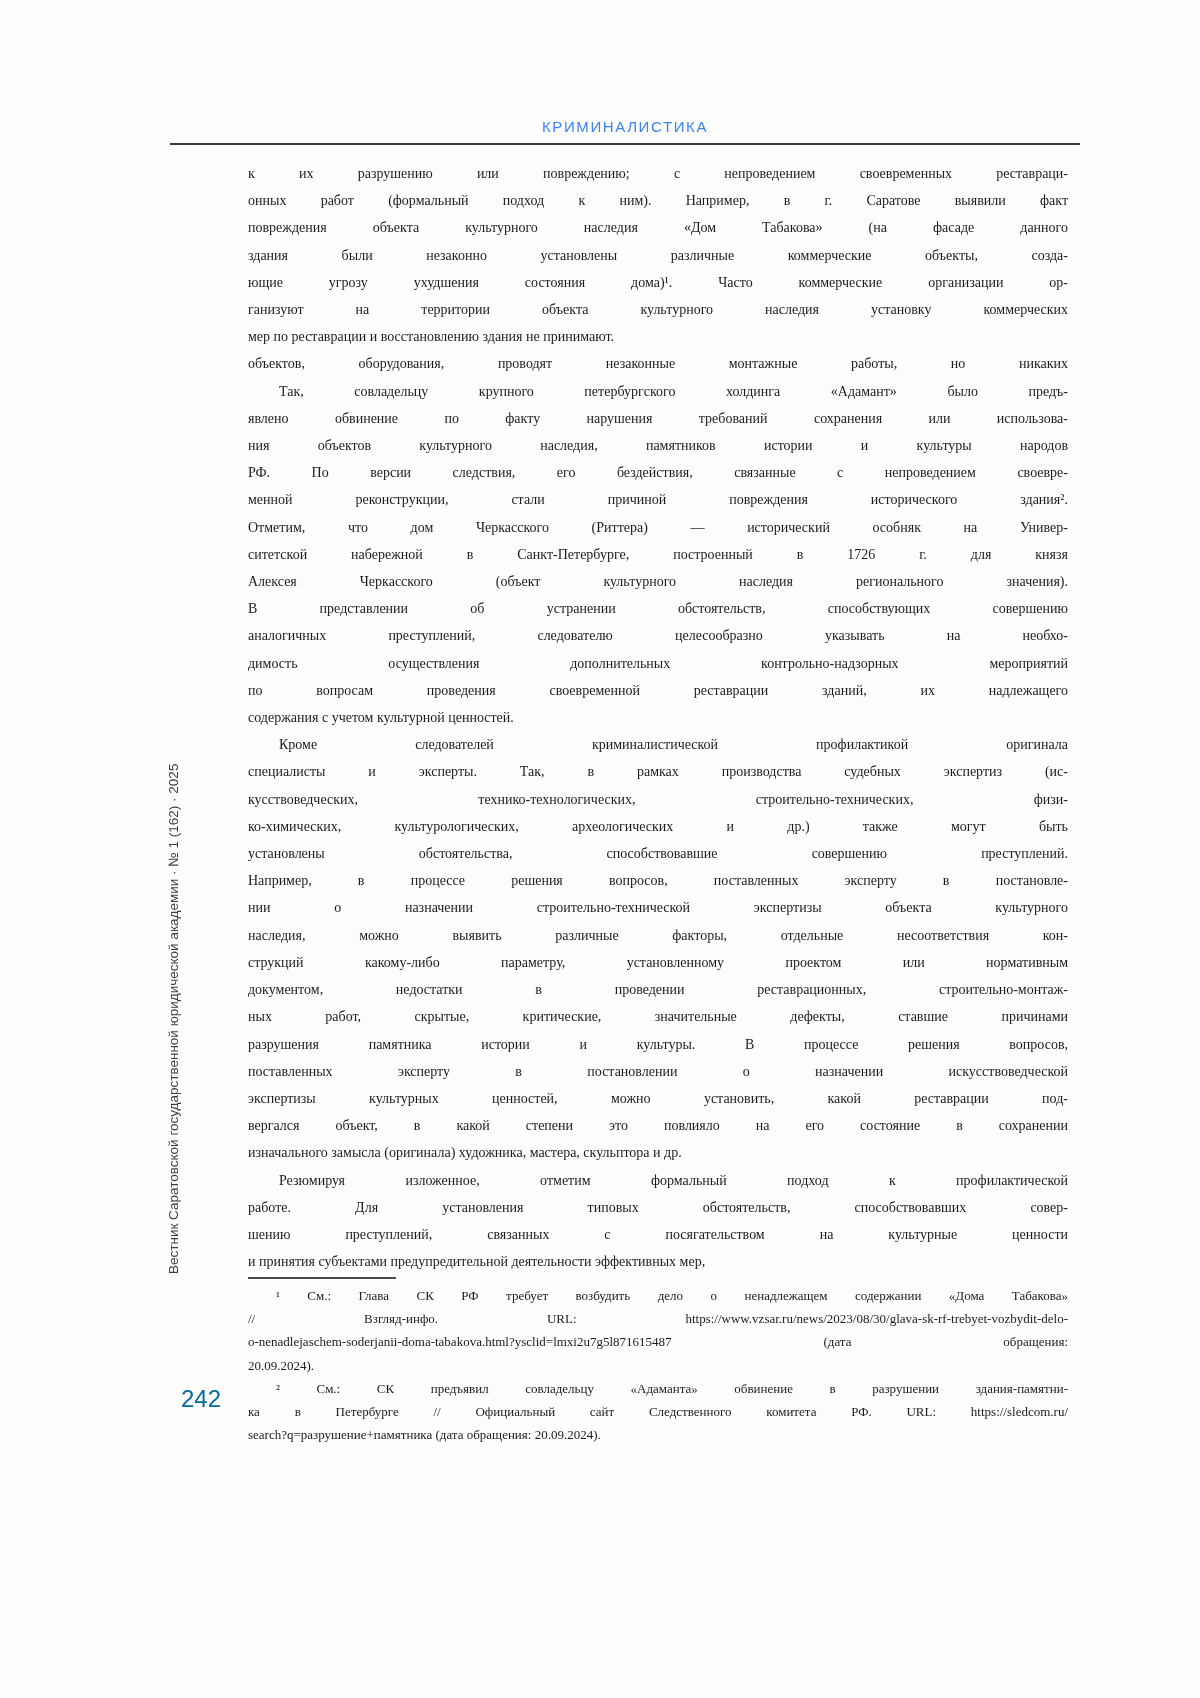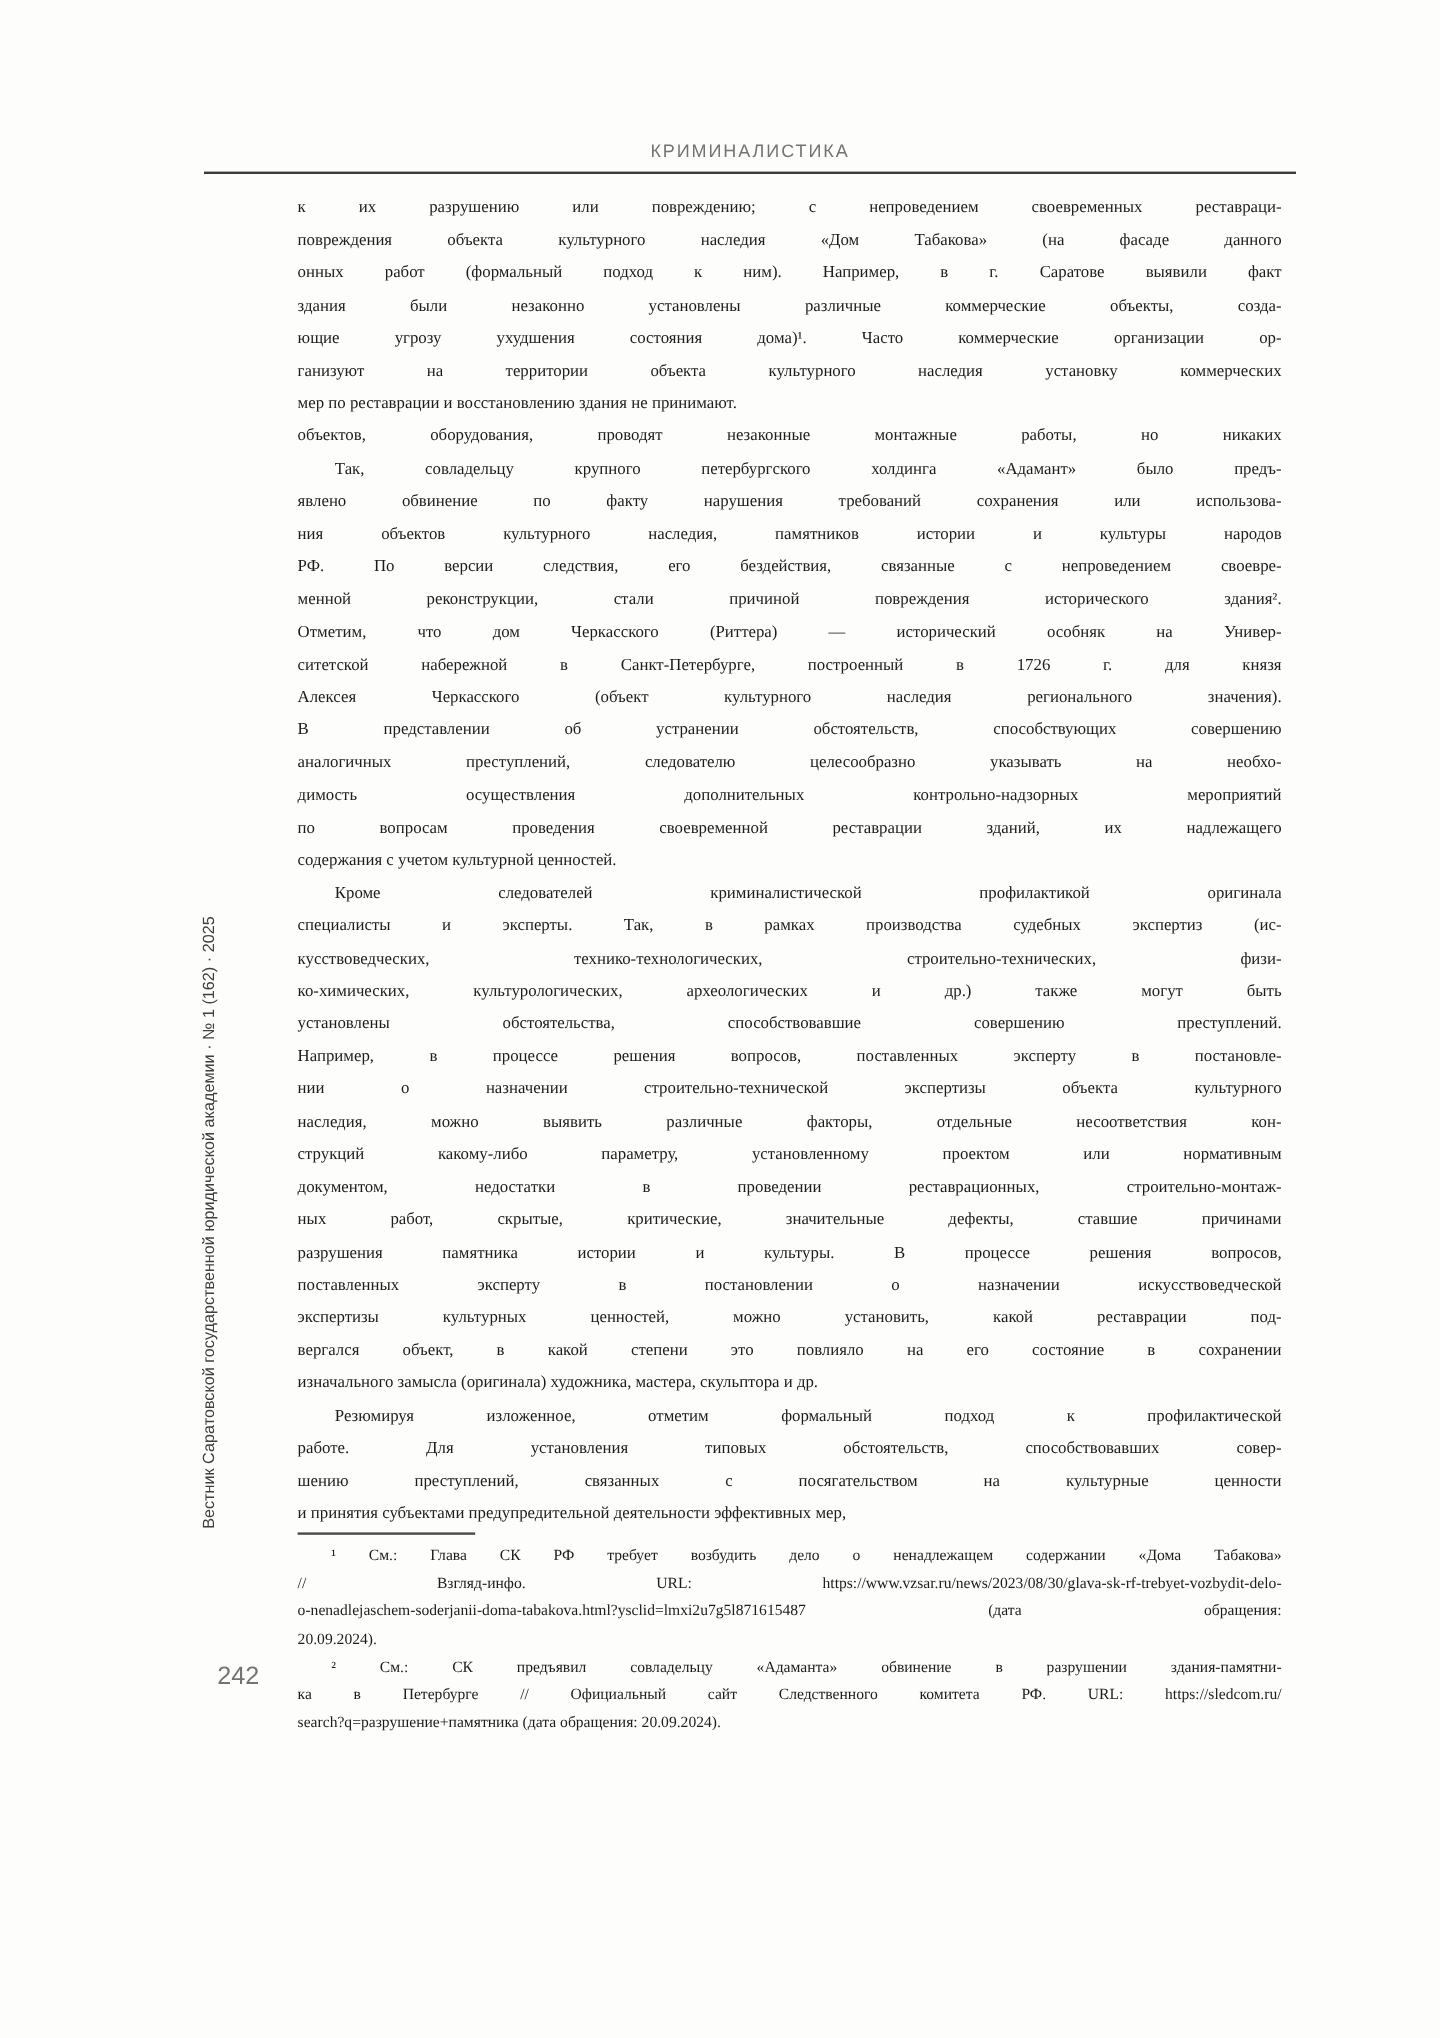--- a/index.html
+++ b/index.html
@@ -15,21 +15,21 @@
   }
   .running-head {
     position: absolute;
     left: 170px;
     top: 118px;
     width: 910px;
     text-align: center;
     font-family: "Liberation Sans", "DejaVu Sans", sans-serif;
     font-size: 15px;
     letter-spacing: 1.6px;
-    color: #737373;
+    color: #3b82f6;
   }
   .head-rule {
     position: absolute;
     left: 170px;
     top: 143px;
     width: 910px;
     height: 2px;
     background: #3b3b3b;
   }
   .sidebar-caption {
@@ -43,22 +43,22 @@
     font-family: "Liberation Sans", "DejaVu Sans", sans-serif;
     font-size: 13.5px;
     color: #3f3f3f;
     white-space: nowrap;
   }
   .page-number {
     position: absolute;
     left: 181px;
     top: 1385px;
     font-family: "Liberation Sans", "DejaVu Sans", sans-serif;
-    font-size: 21px;
-    color: #737373;
+    font-size: 24px;
+    color: #0369a1;
   }
   .body-col {
     position: absolute;
     left: 248px;
     top: 160px;
     width: 820px;
     font-size: 14px;
     line-height: 27.2px;
   }
   .line {
@@ -90,22 +90,22 @@
 <body>
 
 <div class="page">
   <div class="running-head">КРИМИНАЛИСТИКА</div>
   <div class="head-rule"></div>
   <div class="sidebar-caption">Вестник Саратовской государственной юридической академии · № 1 (162) · 2025</div>
   <div class="page-number">242</div>
   <div class="body-col" id="body-col">
       <div class="paragraph">
         <div class="line">к их разрушению или повреждению; с непроведением своевременных реставраци-</div>
+        <div class="line">онных работ (формальный подход к ним). Например, в г. Саратове выявили факт</div>
         <div class="line">повреждения объекта культурного наследия «Дом Табакова» (на фасаде данного</div>
-        <div class="line">онных работ (формальный подход к ним). Например, в г. Саратове выявили факт</div>
         <div class="line">здания были незаконно установлены различные коммерческие объекты, созда-</div>
         <div class="line">ющие угрозу ухудшения состояния дома)¹. Часто коммерческие организации ор-</div>
         <div class="line">ганизуют на территории объекта культурного наследия установку коммерческих</div>
         <div class="line last">мер по реставрации и восстановлению здания не принимают.</div>
         <div class="line">объектов, оборудования, проводят незаконные монтажные работы, но никаких</div>
       </div>
       <div class="paragraph">
         <div class="line indent">Так, совладельцу крупного петербургского холдинга «Адамант» было предъ-</div>
         <div class="line">явлено обвинение по факту нарушения требований сохранения или использова-</div>
         <div class="line">ния объектов культурного наследия, памятников истории и культуры народов</div>

